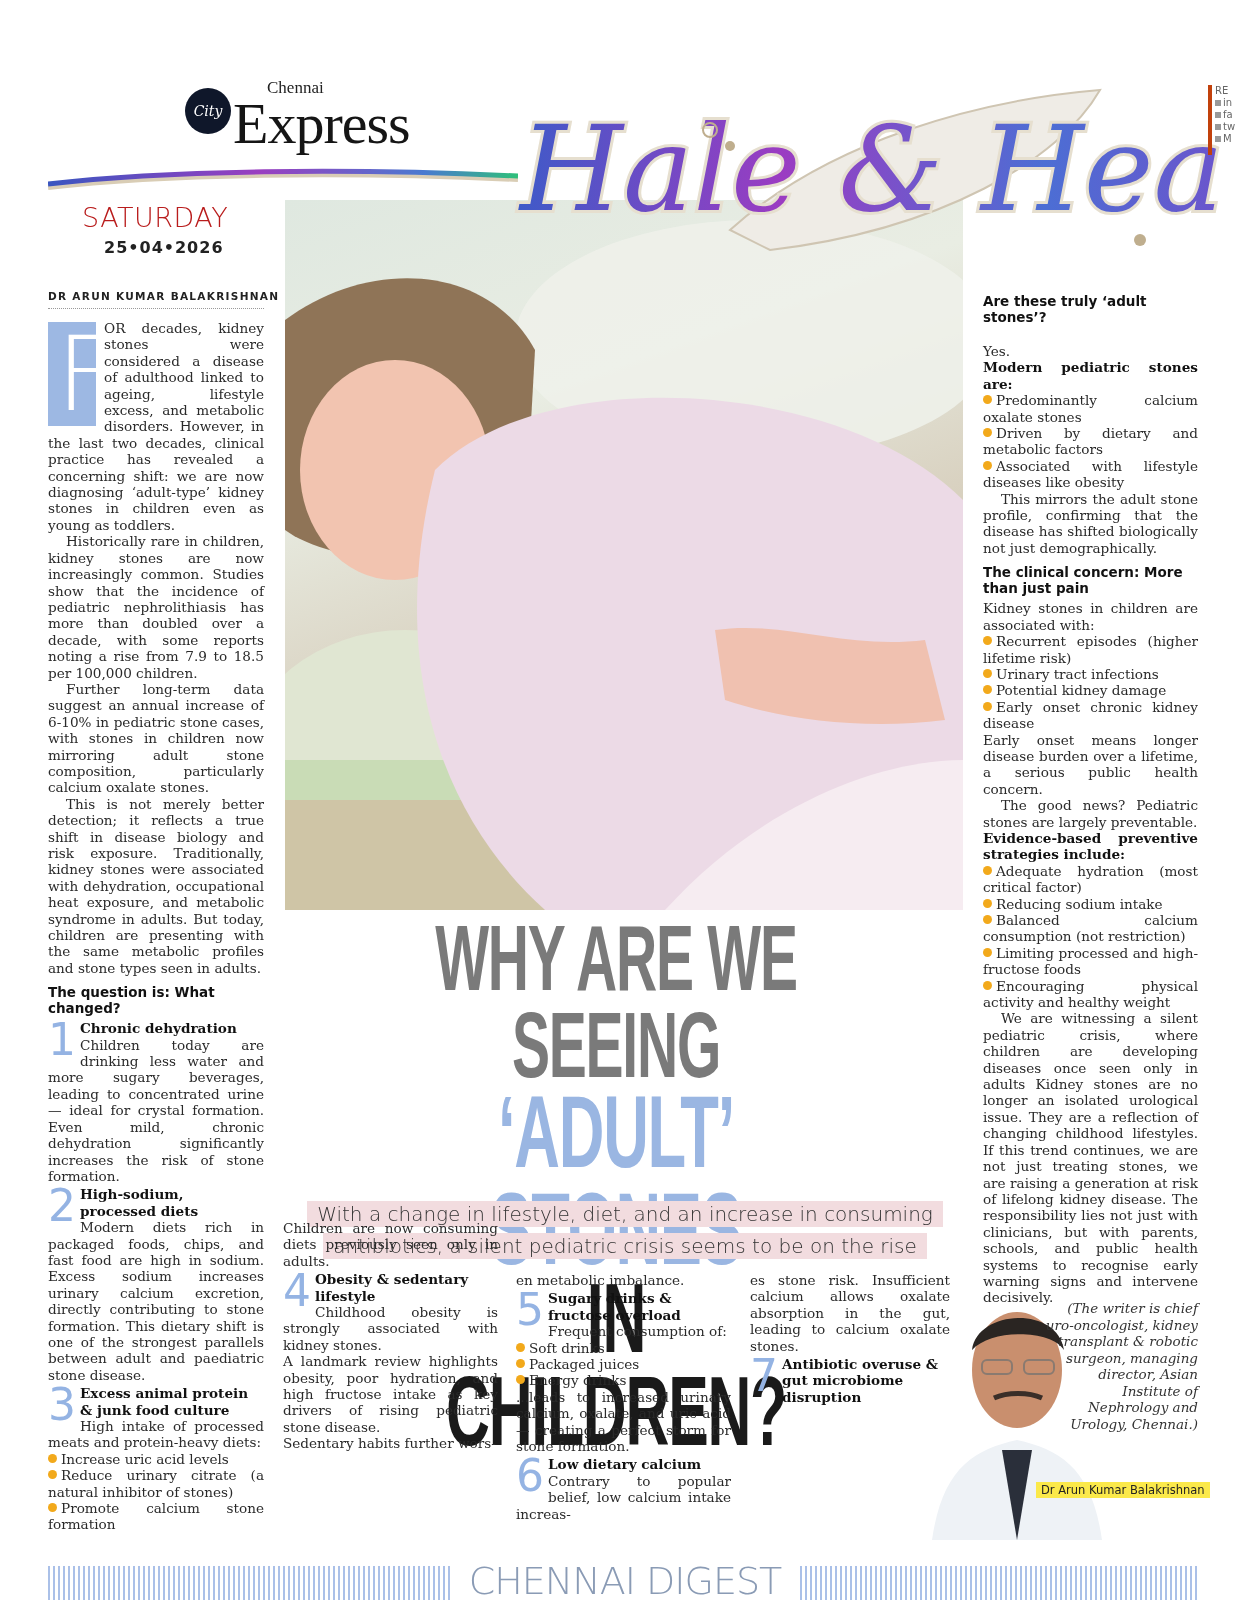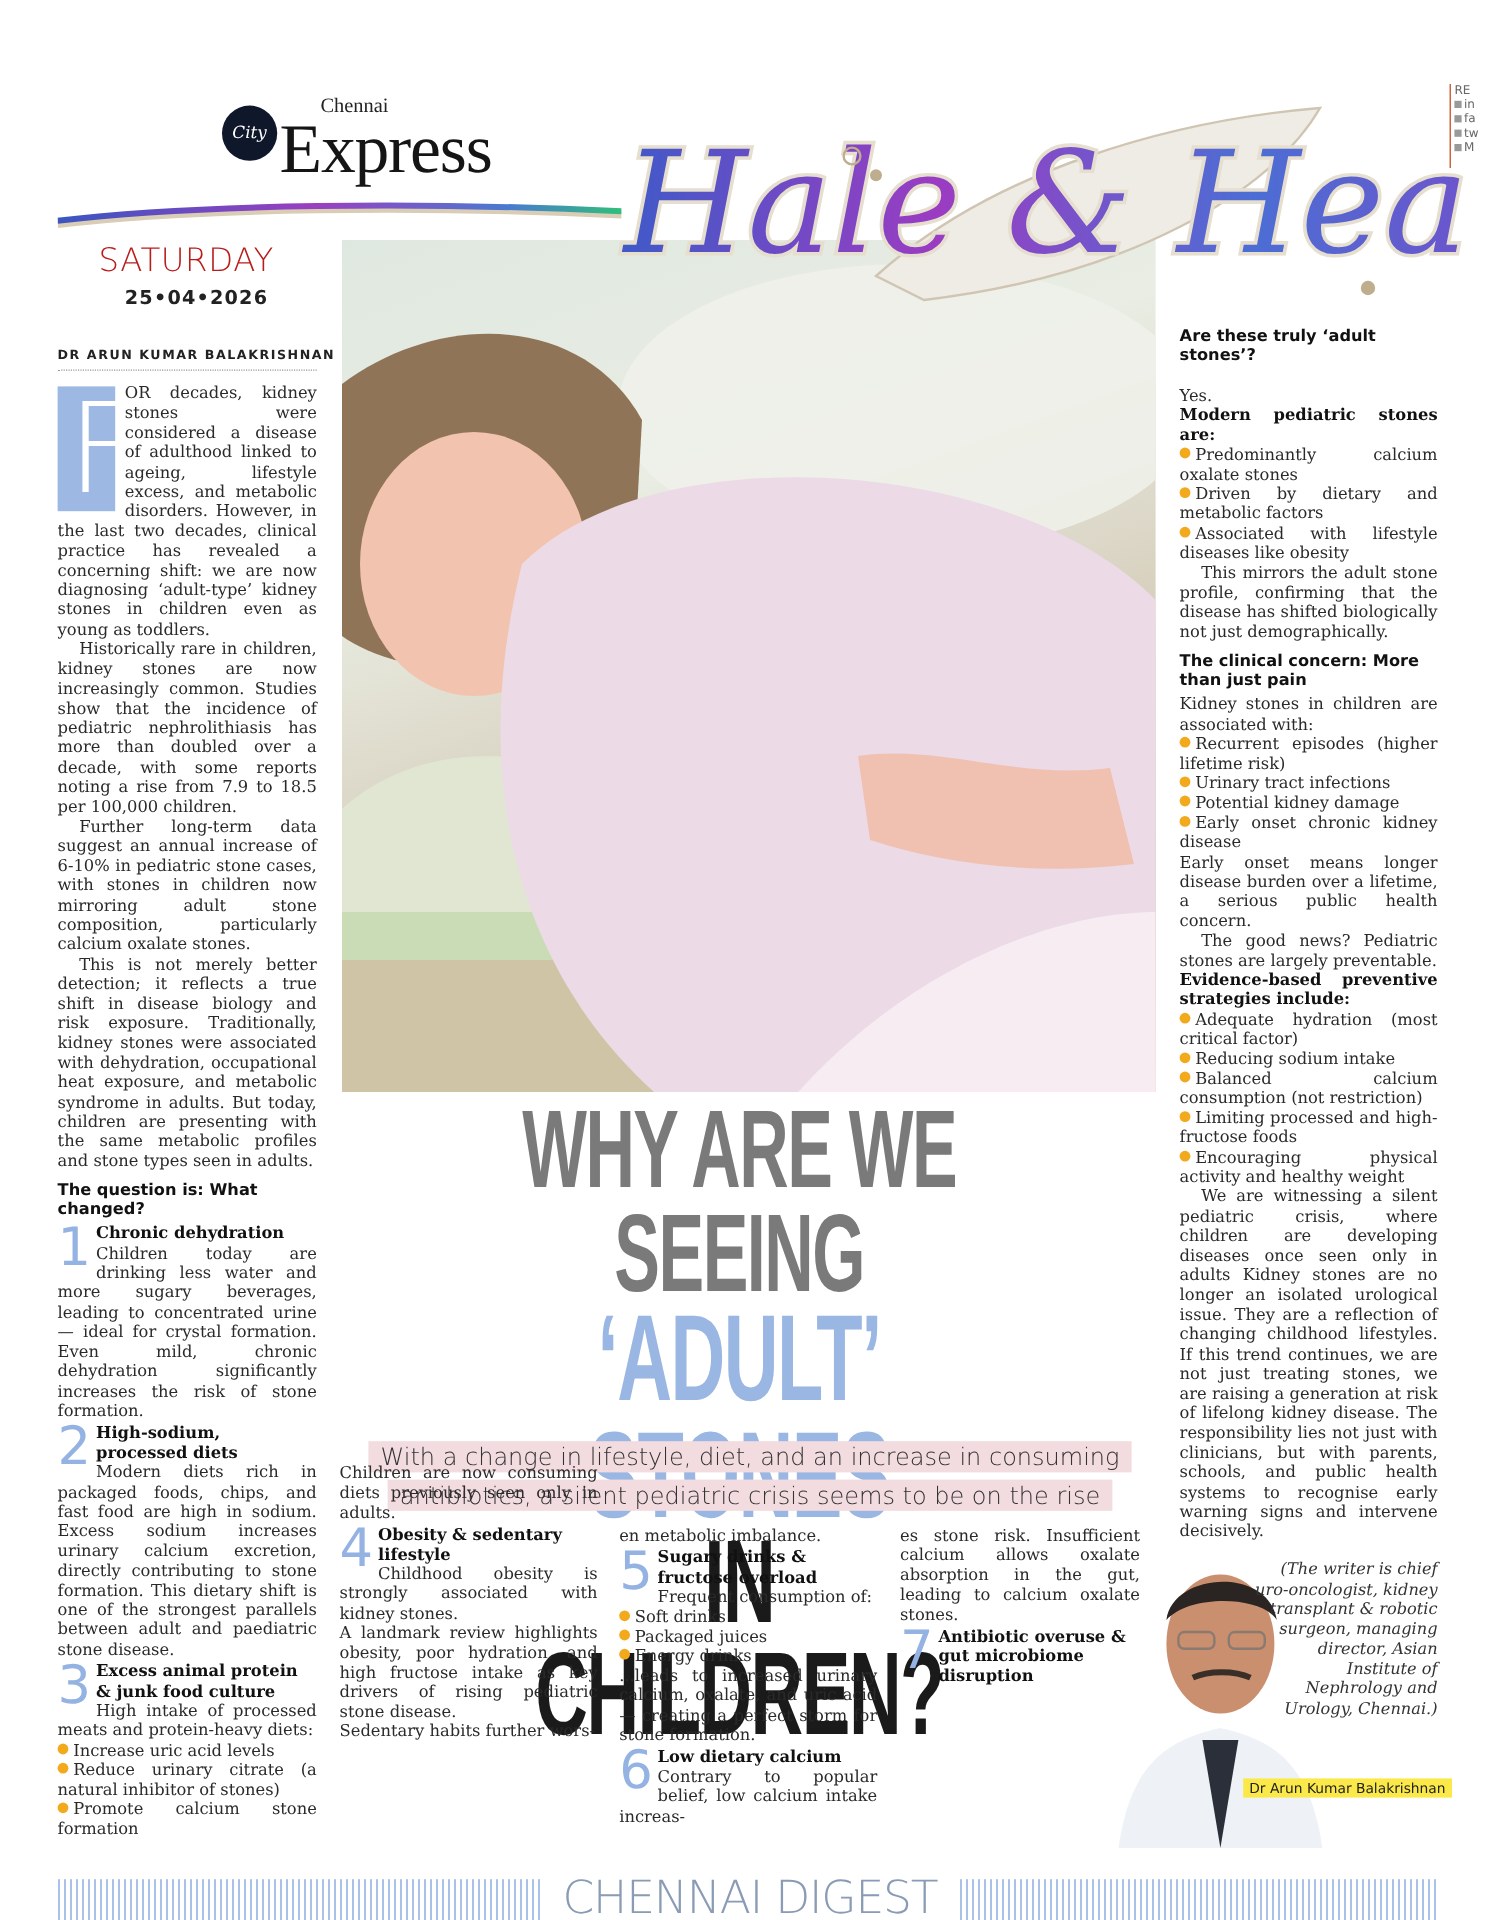--- a/index.html
+++ b/index.html
@@ -14,38 +14,38 @@
   .logo-chennai { position: absolute; left: 82px; top: 0; font-family: "Liberation Serif", serif; font-size: 17px; color: #222; }
   .logo-express { position: absolute; left: 48px; top: 4px; font-family: "Liberation Serif", serif; font-size: 58px; line-height: 64px; color: #151515; letter-spacing: -1px; }
 
   .swoosh { left: 48px; top: 165px; width: 470px; height: 30px; }
 
   .day { left: 82px; top: 202px; font-family: "DejaVu Sans", sans-serif; font-weight: 200; font-size: 27px; color: #b91c1c; letter-spacing: 0.5px; }
   .date { left: 104px; top: 238px; font-family: "DejaVu Sans", sans-serif; font-weight: bold; font-size: 16px; color: #222; letter-spacing: 1px; }
 
   .section-title { left: 500px; top: 80px; width: 720px; height: 190px; }
 
-  .rail { left: 1208px; top: 70px; width: 43px; height: 70px; border-left: 1px solid #c2410c; padding-left: 3px; font-family: "DejaVu Sans", sans-serif; font-size: 10px; color: #666; line-height: 12px; }
+  .rail { left: 1208px; top: 85px; width: 43px; height: 70px; border-left: 4px solid #c2410c; padding-left: 3px; font-family: "DejaVu Sans", sans-serif; font-size: 10px; color: #666; line-height: 12px; }
   .rail .sq { display: inline-block; width: 6px; height: 6px; background: #999; margin-right: 2px; }
 
   
   .photo { left: 285px; top: 200px; width: 678px; height: 710px; overflow: hidden; background: linear-gradient(160deg, #dfe8e0 0%, #e9ede3 30%, #d9d2c1 55%, #c9bfa5 80%, #e7e0cf 100%); }
   .photo svg { width: 100%; height: 100%; display: block; }
 
   
   .byline { left: 48px; top: 290px; width: 216px; font-family: "DejaVu Sans", sans-serif; font-weight: bold; font-size: 10.5px; letter-spacing: 1.3px; color: #222; padding-bottom: 6px; border-bottom: 1px dotted #999; white-space: nowrap; }
 
   .col { font-size: 13.6px; line-height: 16.4px; text-align: justify; color: #2a2a2a; }
   .col p { margin: 0; }
   .col p.ind { text-indent: 18px; }
   .col1 { left: 48px; top: 320px; width: 216px; }
   .col2 { left: 283px; top: 1220px; width: 215px; }
   .col3 { left: 516px; top: 1272px; width: 215px; }
   .col4 { left: 750px; top: 1272px; width: 200px; }
-  .col5 { left: 983px; top: 272px; width: 215px; }
+  .col5 { left: 983px; top: 293px; width: 215px; }
 
   .dropcap { float: left; width: 48px; height: 104px; background: #9db8e3; margin: 2px 8px 0 0; position: relative; }
   .dropcap span { position: absolute; left: 8px; top: -8px; font-family: "DejaVu Sans", sans-serif; font-weight: 200; font-size: 104px; line-height: 120px; color: #fff; }
 
   .subhead { font-family: "DejaVu Sans", sans-serif; font-weight: bold; font-size: 13.5px; line-height: 16px; color: #111; margin: 8px 0 4px 0; text-align: left; }
 
   .num-item { margin-top: 2px; }
   .num { float: left; font-family: "DejaVu Sans", sans-serif; font-size: 44px; line-height: 40px; color: #94b3e3; margin-right: 4px; margin-top: 0; height: 40px; }
   .item-title { font-weight: bold; color: #111; text-align: left; }
 

